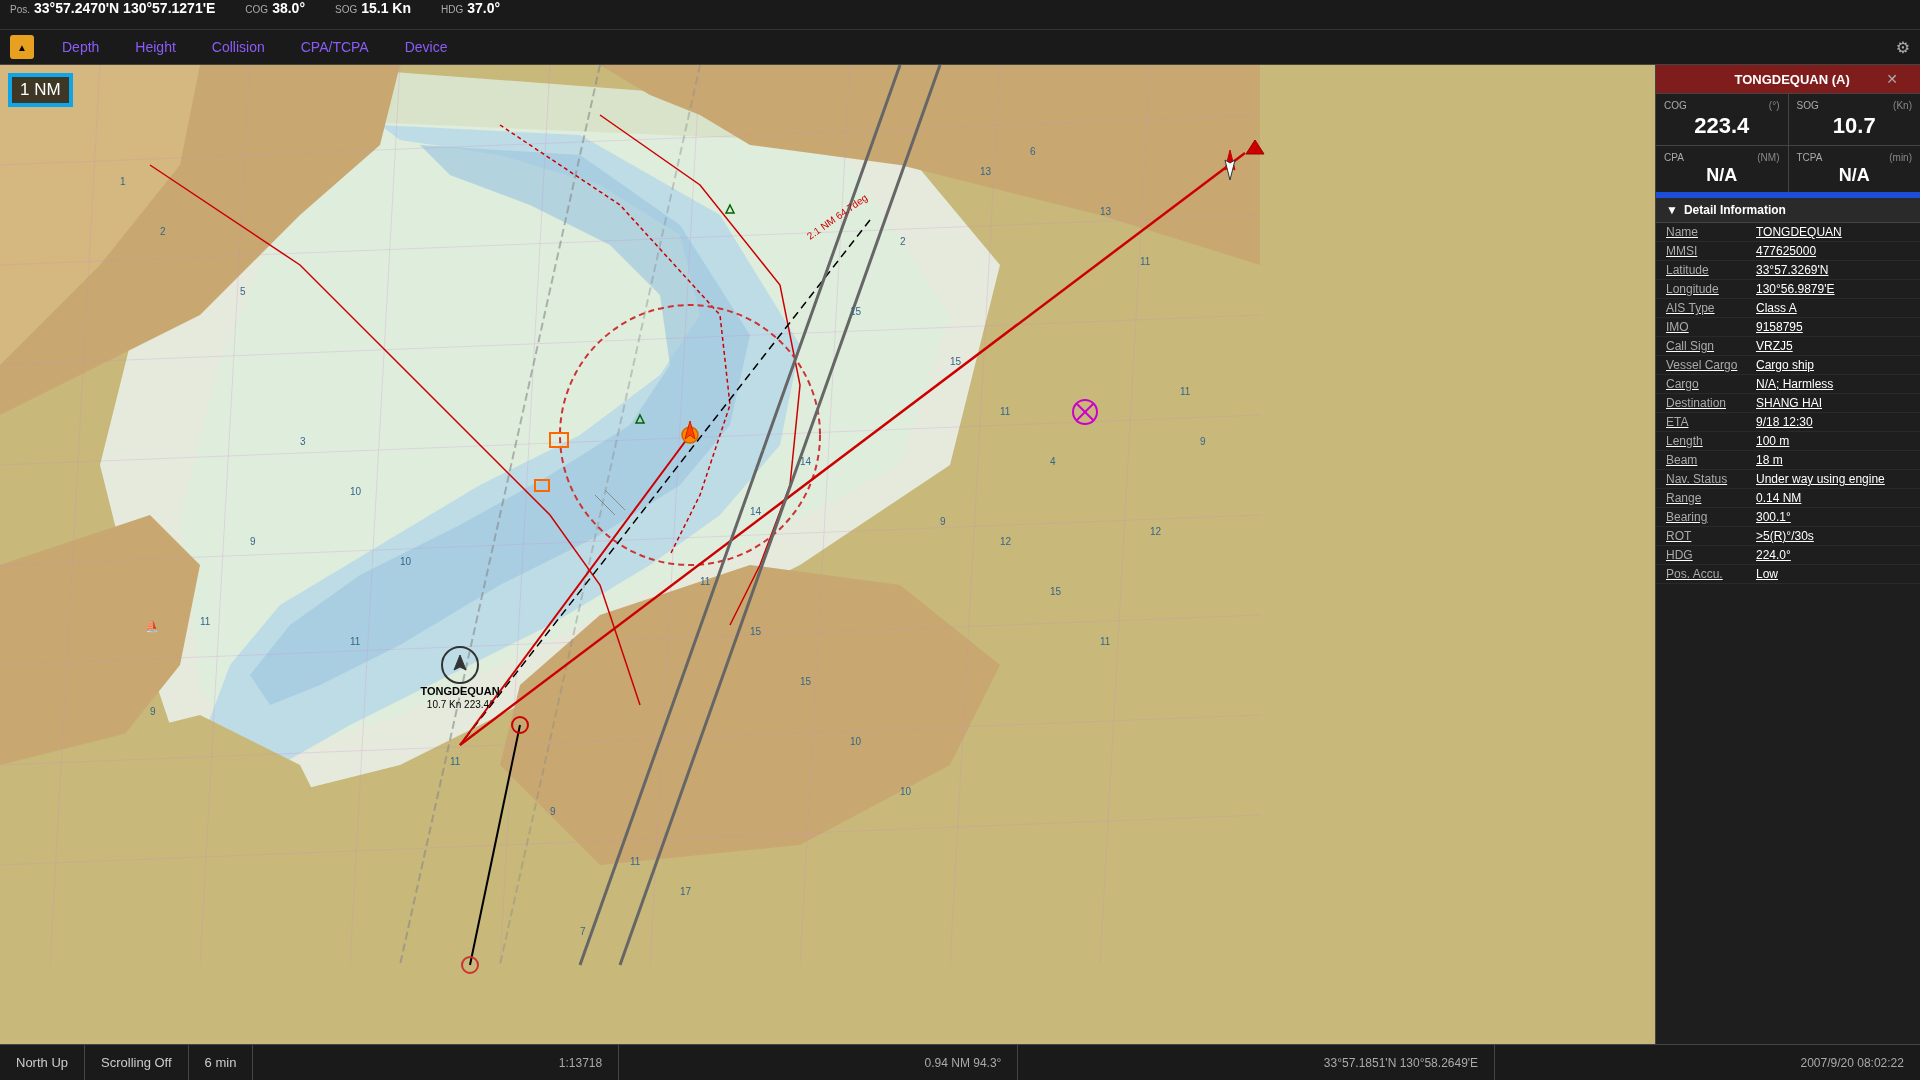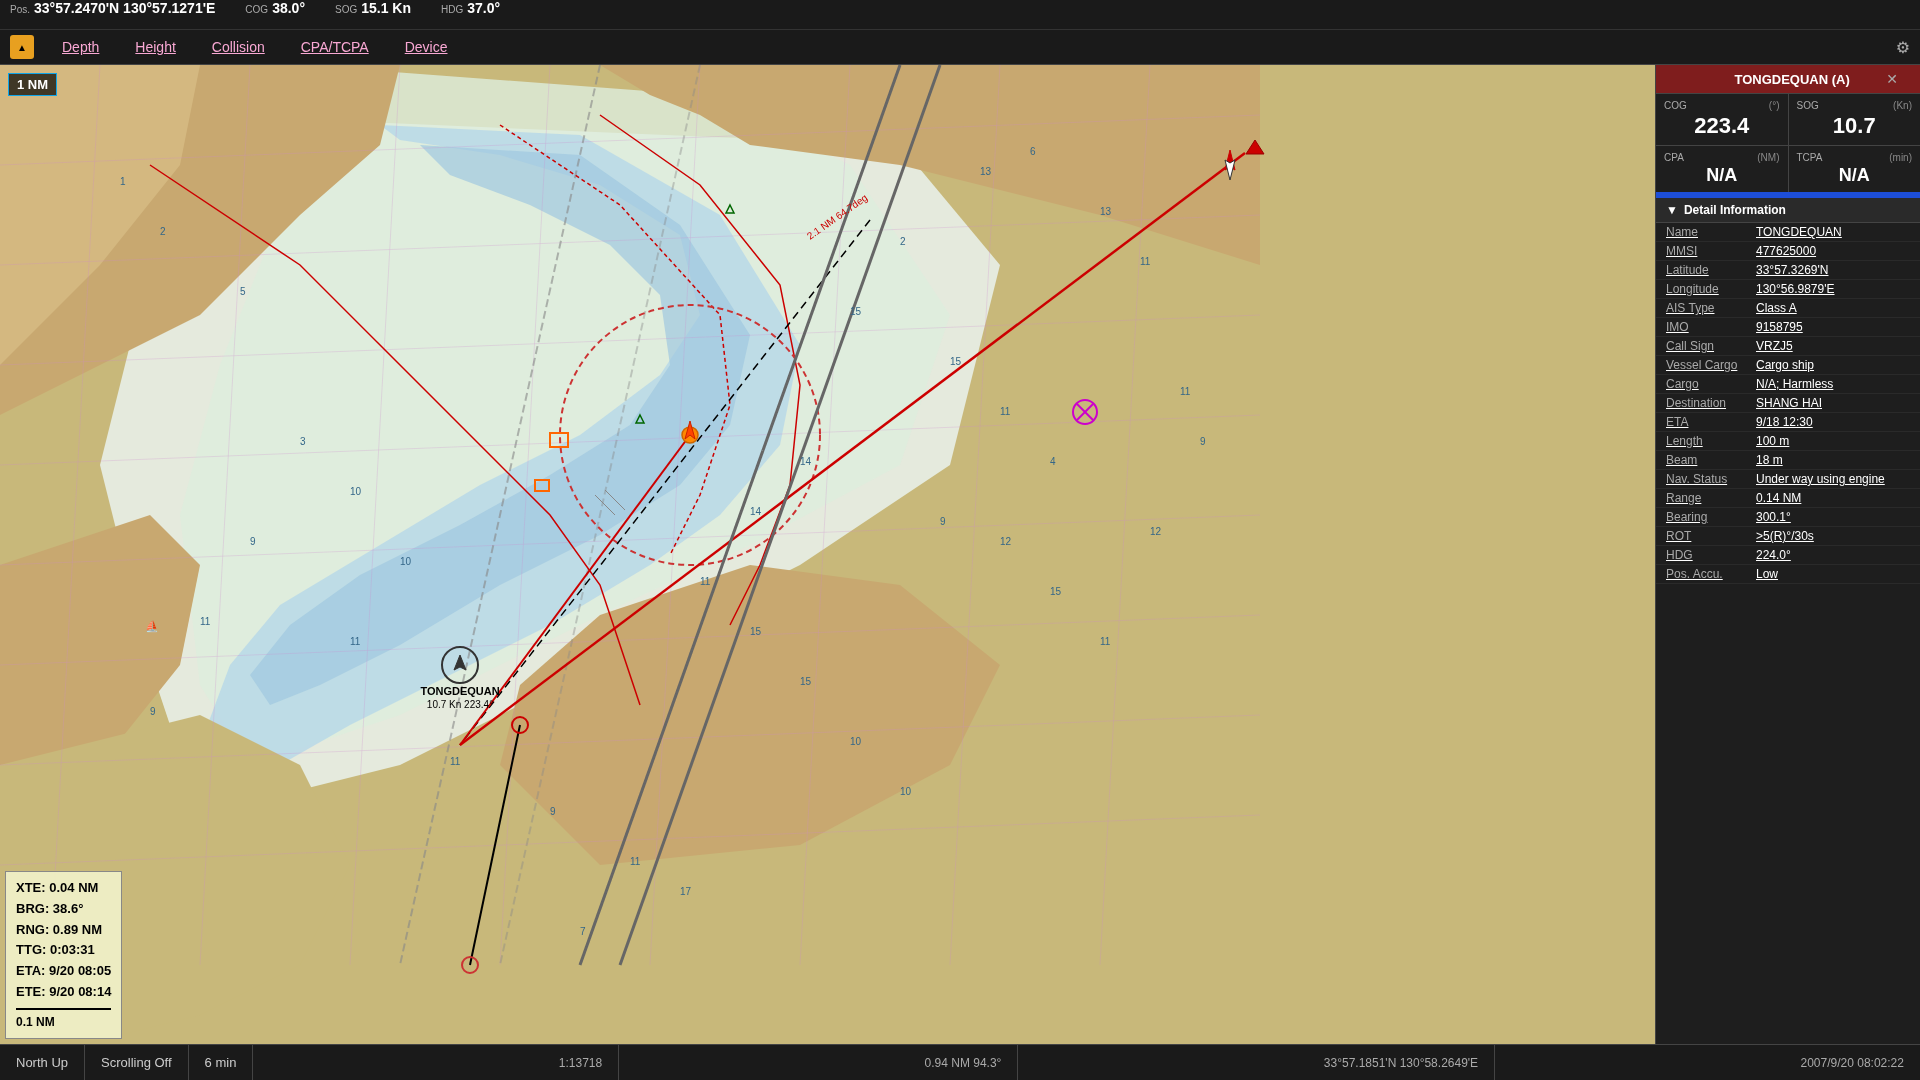--- a/index.html
+++ b/index.html
@@ -56,25 +56,24 @@
       background: #e8a020;
       border-radius: 3px;
       display: flex;
       align-items: center;
       justify-content: center;
       font-size: 10px;
       font-weight: bold;
       color: #000;
     }
     .nav-item {
-      color: #f9a8d4;
+      color: #8b5cf6;
       cursor: pointer;
       font-size: 14px;
       padding: 4px 8px;
-      text-decoration: underline;
     }
     .nav-settings {
       margin-left: auto;
       color: #aaa;
       cursor: pointer;
       font-size: 16px;
     }
 
     
     #main {
@@ -89,24 +88,24 @@
       position: relative;
       overflow: hidden;
     }
 
     
     #scale-indicator {
       position: absolute;
       top: 8px;
       left: 8px;
       background: rgba(0,0,0,0.7);
-      border: 1px solid #0ea5e9;
+      border: 4px solid #0ea5e9;
       padding: 3px 8px;
-      font-size: 13px;
-      font-weight: bold;
+      font-size: 17px;
+      font-weight: normal;
       z-index: 10;
     }
 
     
     #nav-info-overlay {
       position: absolute;
       bottom: 5px;
       left: 5px;
       background: rgba(240, 240, 200, 0.92);
       border: 1px solid #888;
@@ -289,31 +288,20 @@
 
 <div id="main">
 
   <div id="map-area">
     
     <div id="scale-indicator">
       <span>1 NM</span>
     </div>
 
     
-    <div id="nav-info-overlay">
-      <div>XTE: 0.04 NM</div>
-      <div>BRG: 38.6°</div>
-      <div>RNG: 0.89 NM</div>
-      <div>TTG: 0:03:31</div>
-      <div>ETA: 9/20 08:05</div>
-      <div>ETE: 9/20 08:14</div>
-      <div class="scale-bar">
-        <span>0.1 NM</span>
-      </div>
-    </div>
 
     
     <svg id="map-svg" xmlns="http://www.w3.org/2000/svg">
 
       <rect width="100%" height="100%" fill="#c8b87a"></rect>
 
       <polygon points="200,50 900,80 1000,200 950,400 800,500 600,600 400,700 200,750 150,600 100,400 150,200" fill="#e8f0e8" opacity="0.9"></polygon>
       <polygon points="300,0 700,30 850,100 950,250 900,400 750,480 600,550 400,650 250,700 200,620 180,450 220,300 280,150" fill="#ddeedd" opacity="0.8"></polygon>
 
       <polygon points="380,60 580,70 720,150 800,280 780,380 720,450 650,500 550,560 430,620 350,660 280,700 230,720 200,680 230,600 280,540 380,480 480,420 580,370 660,310 700,250 680,170 600,120 500,90 400,75" fill="#b8d8e8" opacity="0.85"></polygon>

